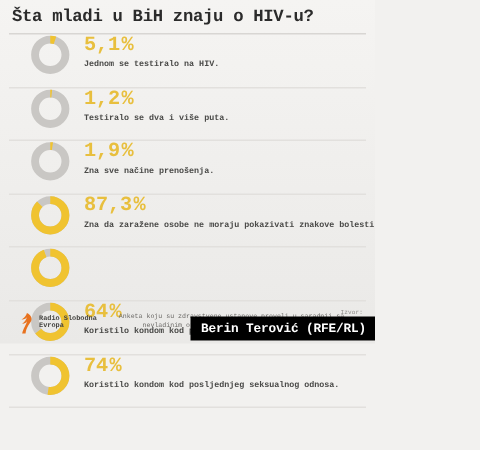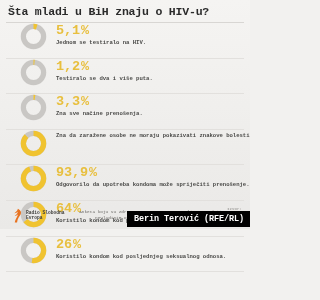--- a/index.html
+++ b/index.html
@@ -189,47 +189,44 @@
     </div>
 
     <div class="row">
       <div class="donut">
         <svg width="27" height="27" viewBox="0 0 36 36">
           <circle cx="18" cy="18" r="13.5" fill="none" stroke="#c9c7c4" stroke-width="7"></circle>
           <circle class="arc" cx="18" cy="18" r="13.5" fill="none" stroke="#f0c330" stroke-width="7" stroke-dasharray="2.04 82.79"></circle>
         </svg>
       </div>
       <div class="texts">
-        <div class="pct"><span>3,3</span><span class="sym">%</span></div>
+        <div class="pct"><span>1,9</span><span class="sym">%</span></div>
         <div class="desc">Zna sve načine prenošenja.</div>
       </div>
     </div>
 
     <div class="row">
       <div class="donut">
         <svg width="27" height="27" viewBox="0 0 36 36">
           <circle cx="18" cy="18" r="13.5" fill="none" stroke="#c9c7c4" stroke-width="7"></circle>
           <circle class="arc" cx="18" cy="18" r="13.5" fill="none" stroke="#f0c330" stroke-width="7" stroke-dasharray="74.05 10.77"></circle>
         </svg>
       </div>
       <div class="texts">
+        <div class="pct"><span>87,3</span><span class="sym">%</span></div>
         <div class="desc">Zna da zaražene osobe ne moraju pokazivati znakove bolesti.</div>
       </div>
     </div>
 
     <div class="row">
       <div class="donut">
         <svg width="27" height="27" viewBox="0 0 36 36">
           <circle cx="18" cy="18" r="13.5" fill="none" stroke="#c9c7c4" stroke-width="7"></circle>
           <circle class="arc" cx="18" cy="18" r="13.5" fill="none" stroke="#f0c330" stroke-width="7" stroke-dasharray="79.65 5.17"></circle>
         </svg>
-      </div>
-      <div class="texts">
-        <div class="pct"><span>93,9</span><span class="sym">%</span></div>
-        <div class="desc">Odgovorilo da upotreba kondoma može spriječiti prenošenje.</div>
       </div>
     </div>
 
     <div class="row">
       <div class="donut">
         <svg width="27" height="27" viewBox="0 0 36 36">
           <circle cx="18" cy="18" r="13.5" fill="none" stroke="#c9c7c4" stroke-width="7"></circle>
           <circle class="arc" cx="18" cy="18" r="13.5" fill="none" stroke="#f0c330" stroke-width="7" stroke-dasharray="54.29 30.54"></circle>
         </svg>
       </div>
@@ -240,21 +237,21 @@
     </div>
 
     <div class="row">
       <div class="donut">
         <svg width="27" height="27" viewBox="0 0 36 36">
           <circle cx="18" cy="18" r="13.5" fill="none" stroke="#c9c7c4" stroke-width="7"></circle>
           <circle class="arc" cx="18" cy="18" r="13.5" fill="none" stroke="#f0c330" stroke-width="7" stroke-dasharray="44.11 40.72"></circle>
         </svg>
       </div>
       <div class="texts">
-        <div class="pct"><span>26</span><span class="sym">%</span></div>
+        <div class="pct"><span>74</span><span class="sym">%</span></div>
         <div class="desc">Koristilo kondom kod posljednjeg seksualnog odnosa.</div>
       </div>
     </div>
 
   </div>
 
   <div class="footer">
     <div class="logo">
       <svg class="flame" viewBox="0 0 24 32">
         <path d="M13 1 C11 7, 8 8, 5 11 C10 10, 12 9, 13 7 C12 12, 9 14, 6 17 C10 16, 12 15, 13 13 C12 19, 8 22, 6 31 L11 31 C12 22, 16 18, 19 13 C21 9, 19 4, 13 1 Z" fill="#e8721f"></path>

